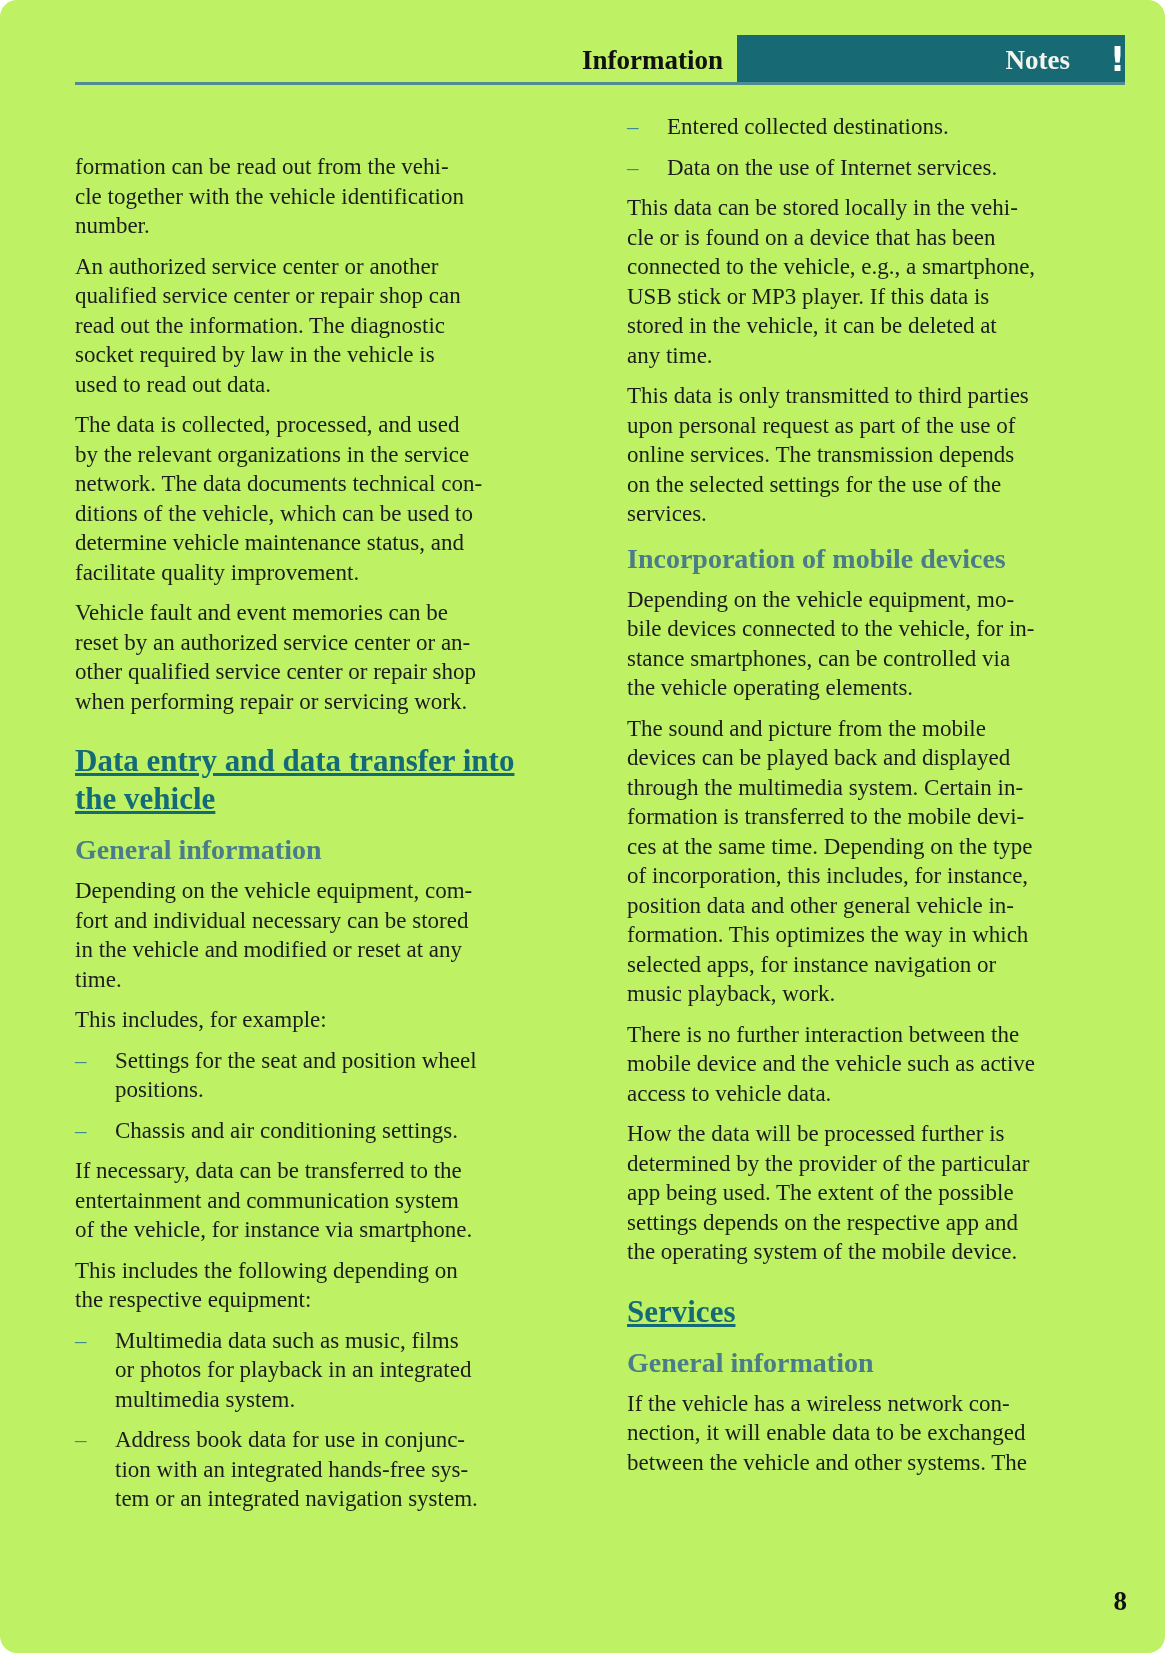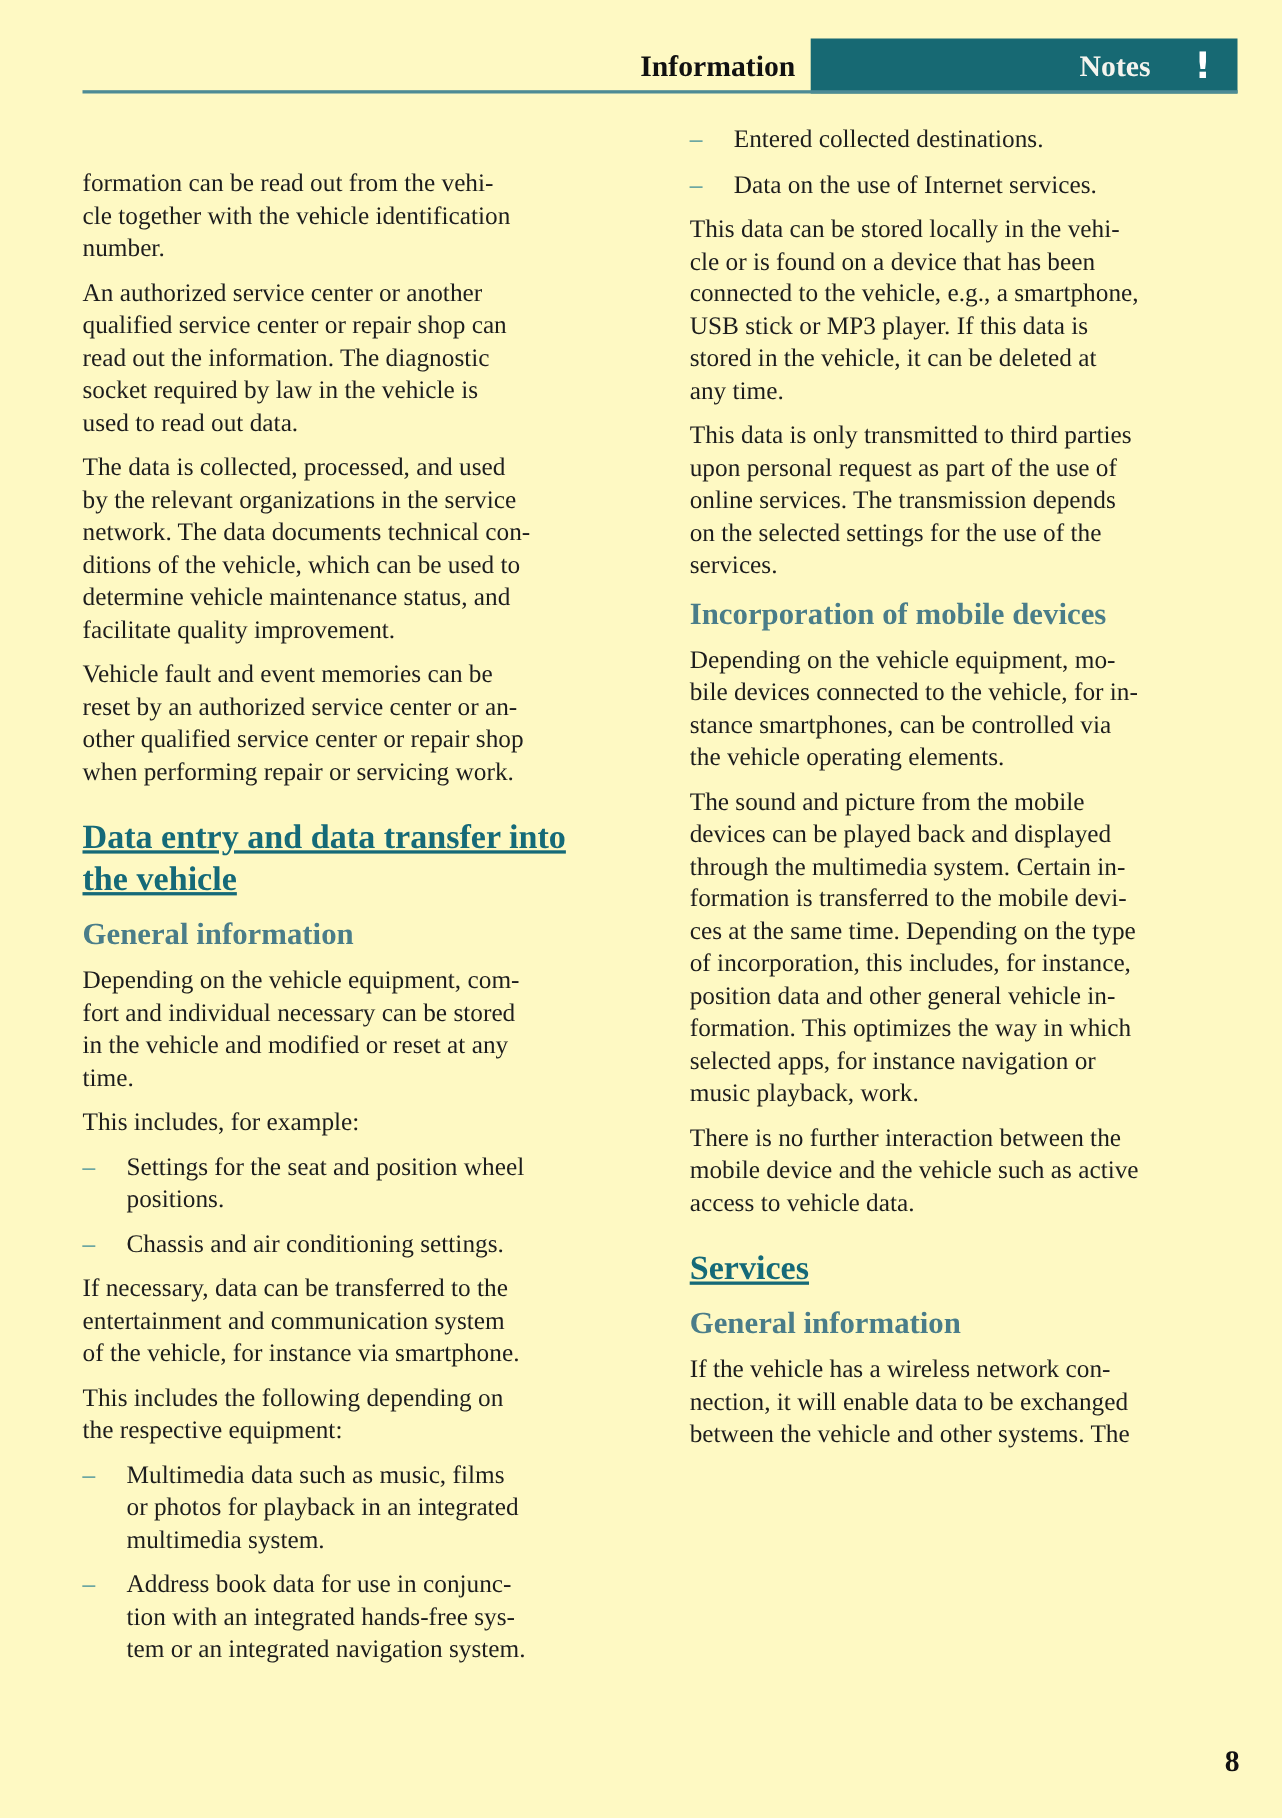--- a/index.html
+++ b/index.html
@@ -1,42 +1,43 @@
 <!DOCTYPE html>
 <html><head>
 <meta charset="utf-8">
 <style>
   html,body { margin:0; padding:0; background:#ffffff; }
   .page {
     position:relative;
     width:1165px; height:1653px;
-    background:#fef9c3;
+    background:#bef264;
     font-family:"Liberation Serif", serif;
     color:#1d1d1d;
     overflow:hidden;
+    border-radius:17px;
   }
 
   
   .header {
     position:absolute; top:35px; left:75px; width:1050px; height:50px;
   }
   .header-rule {
     position:absolute; left:0; right:0; bottom:0; height:3px;
     background:#4d8b95;
   }
   .section-label {
     position:absolute; right:402px; top:0; height:50px;
     line-height:50px;
     font-size:27px; font-weight:bold; color:#111111;
   }
   .notes-tab {
     position:absolute; right:0; top:0; width:388px; height:50px;
     background:#176973;
     display:flex; align-items:center; justify-content:flex-end;
-    padding-right:24px; box-sizing:border-box; gap:40px;
+    box-sizing:border-box; gap:40px;
   }
   .notes-label {
     font-size:27px; font-weight:bold; color:#f4f4ee; line-height:50px;
   }
   .notes-bang {
     font-family:"DejaVu Sans", sans-serif;
     font-size:33px; font-weight:bold; color:#ffffff; line-height:50px;
   }
 
   
@@ -183,20 +184,25 @@
 formation is transferred to the mobile devi-
 ces at the same time. Depending on the type
 of incorporation, this includes, for instance,
 position data and other general vehicle in-
 formation. This optimizes the way in which
 selected apps, for instance navigation or
 music playback, work.</p>
       <p>There is no further interaction between the
 mobile device and the vehicle such as active
 access to vehicle data.</p>
+      <p>How the data will be processed further is
+determined by the provider of the particular
+app being used. The extent of the possible
+settings depends on the respective app and
+the operating system of the mobile device.</p>
       <h1>Services</h1>
       <h2>General information</h2>
       <p>If the vehicle has a wireless network con-
 nection, it will enable data to be exchanged
 between the vehicle and other systems. The</p>
     </div>
 
   </div>
 
   <div class="page-number">8</div>

